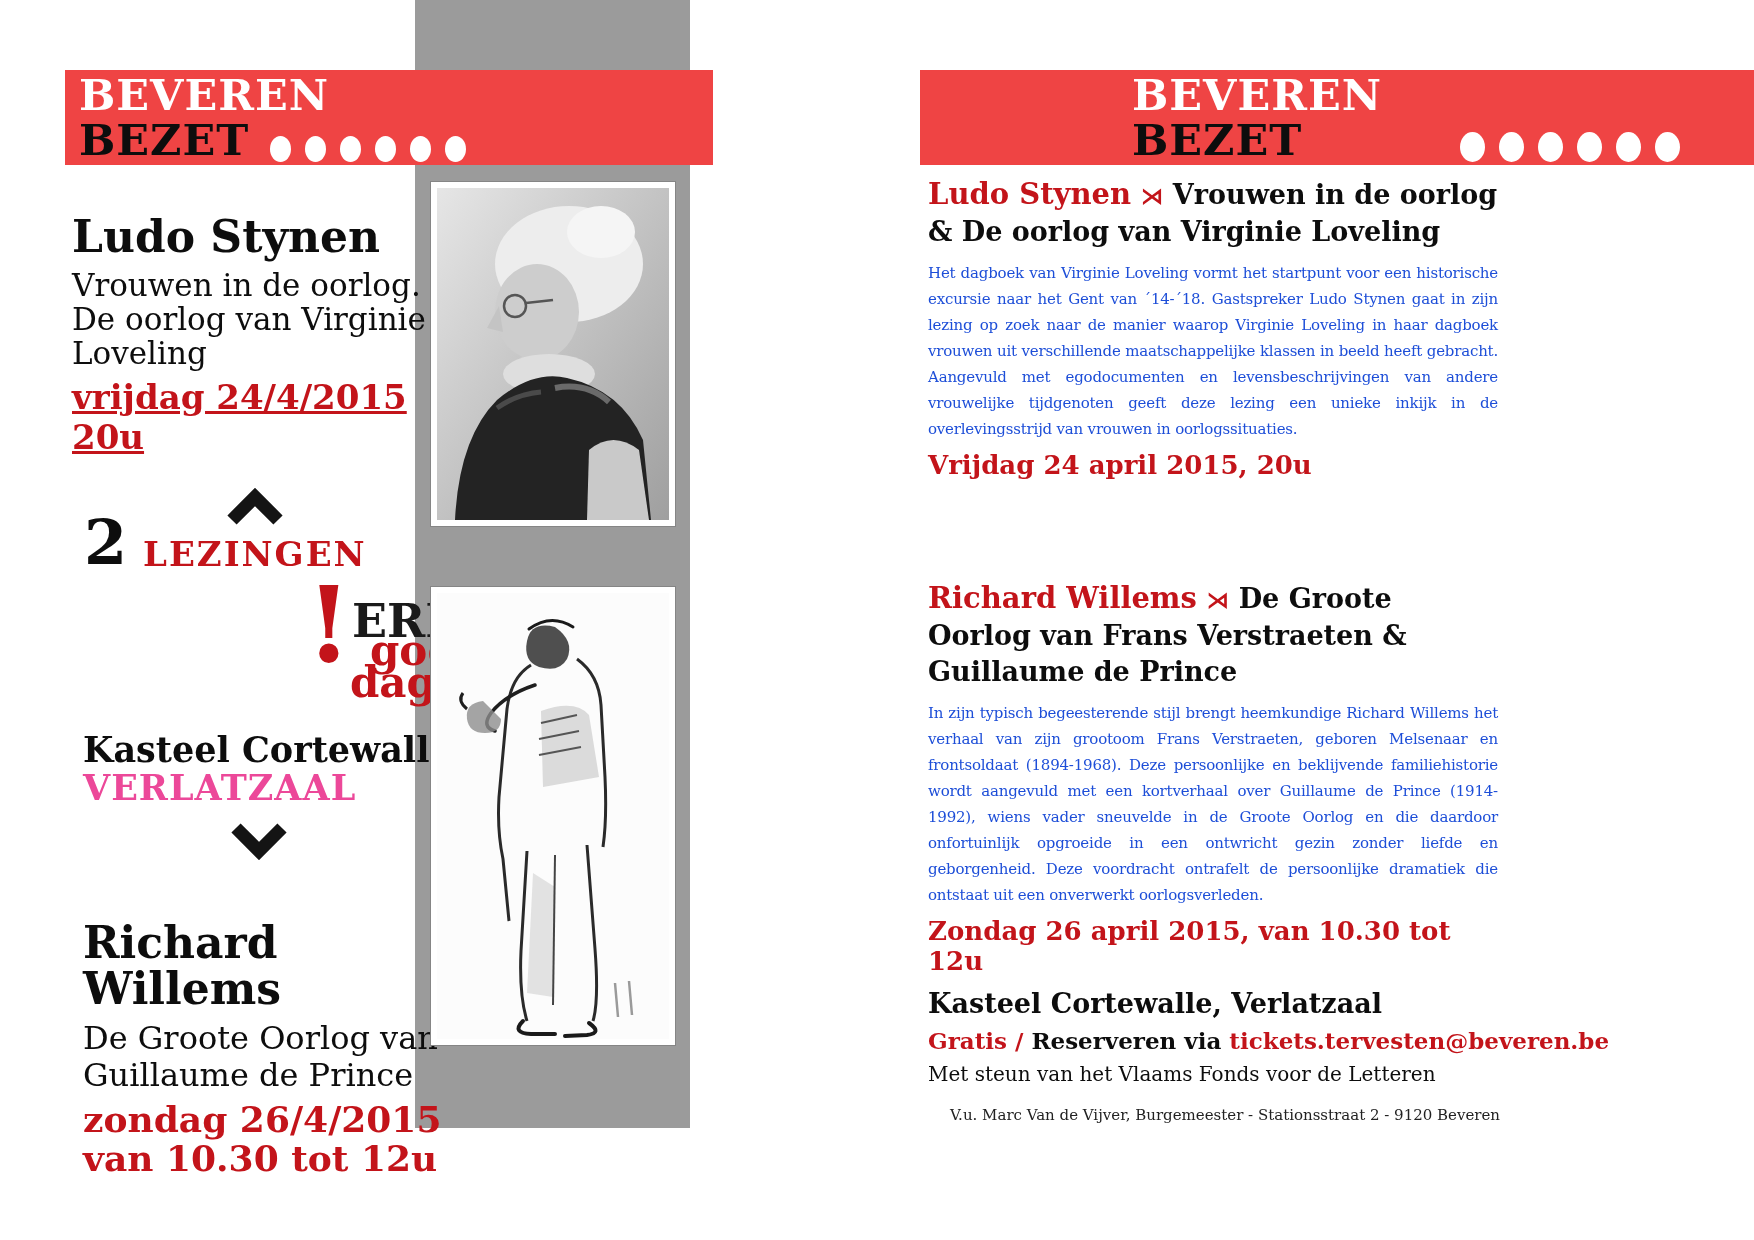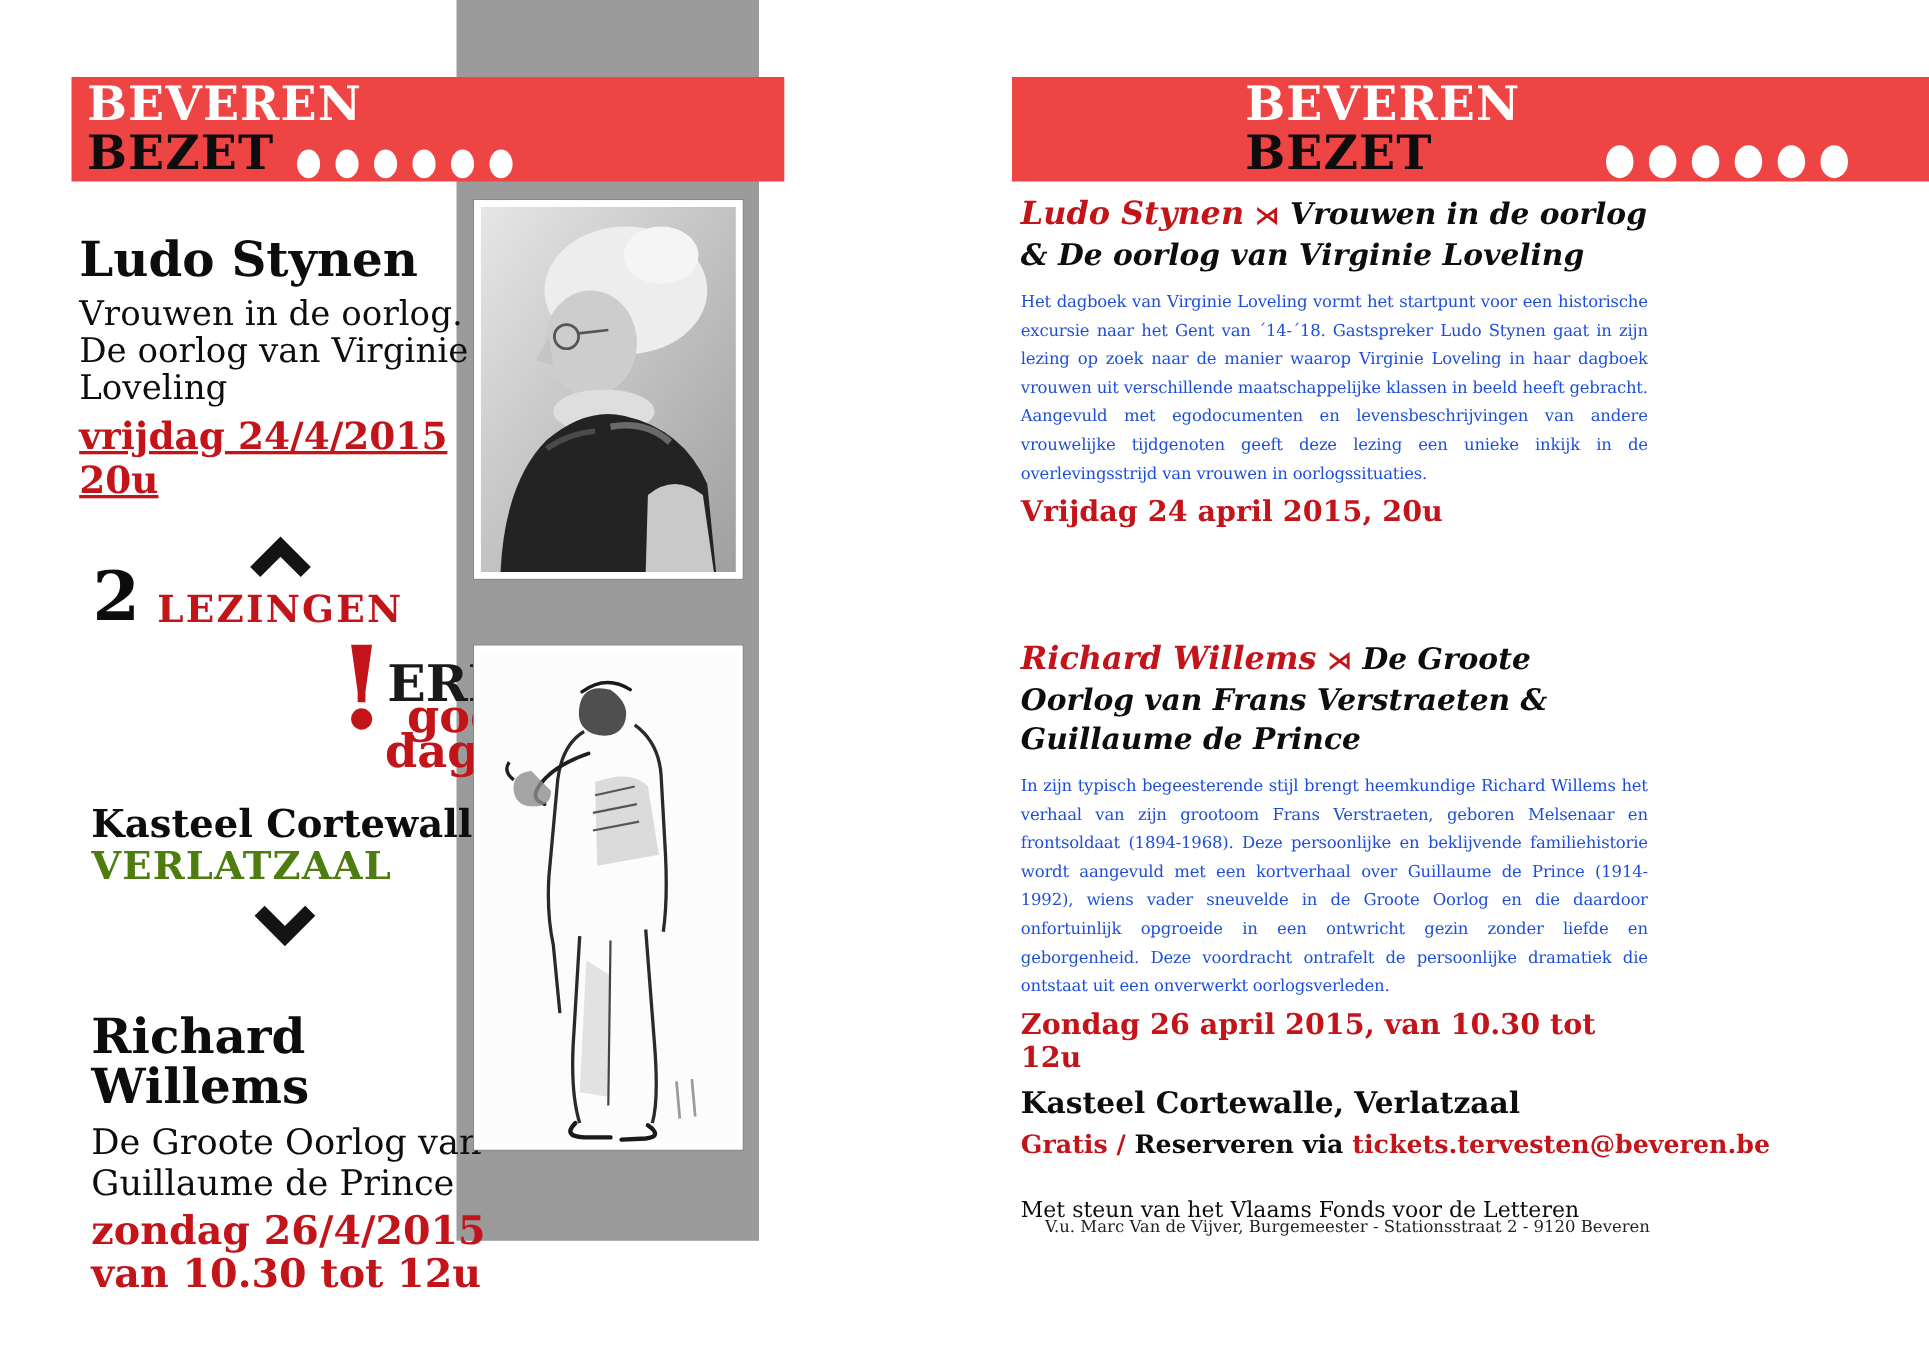--- a/index.html
+++ b/index.html
@@ -41,42 +41,42 @@
   .count-label { position:absolute; left:143px; top:534px; font-size:34px; font-weight:bold; color:#c3141a; letter-spacing:2px; }
 
   .erfgoed { position:absolute; left:282px; top:582px; width:200px; height:140px; }
   .erfgoed .excl { position:absolute; left:24px; top:-8px; font-size:104px; font-weight:bold; line-height:1; color:#c3141a; }
   .erfgoed .erf  { position:absolute; left:70px; top:16px; font-size:46px; font-weight:bold; line-height:1; color:#1a1a1a; }
   .erfgoed .goed { position:absolute; left:88px; top:48px; font-size:42px; font-weight:bold; line-height:1; color:#c3141a; }
   .erfgoed .dag  { position:absolute; left:68px; top:80px; font-size:42px; font-weight:bold; line-height:1; color:#c3141a; }
 
   .venue-l { position:absolute; left:83px; top:731px; }
   .venue-l .v1 { font-size:35px; font-weight:bold; line-height:38px; color:#0d0d0d; }
-  .venue-l .v2 { font-size:35px; font-weight:bold; line-height:38px; color:#4d7c0f; letter-spacing:1px; }
+  .venue-l .v2 { font-size:35px; font-weight:bold; line-height:38px; color:#ec4899; letter-spacing:1px; }
 
   .ev2 { position:absolute; left:83px; top:920px; width:390px; }
   .ev2 .ev-sub { font-size:32px; line-height:37px; margin-top:8px; }
   .ev2 .dates-red { margin-top:6px; font-size:36px; font-weight:bold; line-height:39px; color:#c3141a; }
 
   
   .sec { position:absolute; left:928px; width:570px; }
   .sec1 { top:176px; }
   .sec2 { top:580px; }
-  .sec-h { font-size:27px; font-weight:bold; line-height:36px; color:#0d0d0d;font-style:italic; }
+  .sec-h { font-size:27px; font-weight:bold; line-height:36px; color:#0d0d0d; }
   .sec-h .red { color:#c3141a; font-size:29px; }
   .sec-h .sep { font-size:23px; font-family:"DejaVu Sans","Liberation Sans",sans-serif; }
   .sec-body { margin-top:10px; font-size:15px; line-height:26px; text-align:justify; letter-spacing:-0.2px; color:#1d4ed8; }
   .sec-date { margin-top:8px; font-size:26px; font-weight:bold; color:#c3141a; }
 
   .info { position:absolute; left:928px; top:988px; width:620px; }
   .info .venue { font-size:27px; font-weight:bold; color:#0d0d0d; }
   .info .gratis-line { margin-top:8px; font-size:23px; font-weight:bold; white-space:nowrap; color:#0d0d0d; }
   .info .gratis-line .red { color:#c3141a; }
   .info .gratis-line a { color:#c3141a; text-decoration:none; }
-  .info .support { margin-top:33px; font-size:20px; color:#0d0d0d; }
+  .info .support { margin-top:8px; font-size:20px; color:#0d0d0d; }
 
   .colophon { position:absolute; left:928px; top:1106px; width:572px; text-align:right; font-size:15px; color:#222; }
 </style>
 </head>
 <body>
 
 <div class="canvas">
 
   <div class="gray-band"></div>
 

